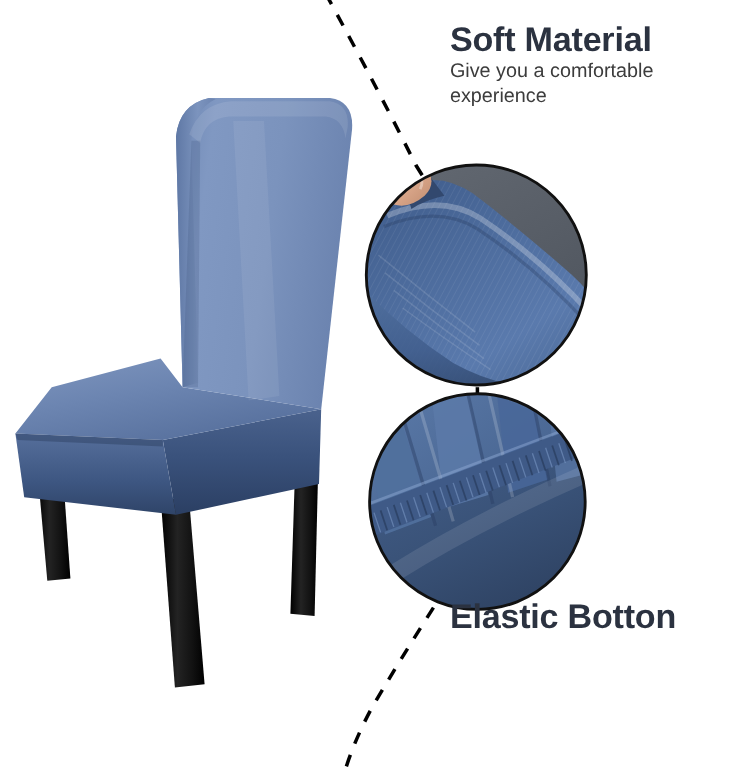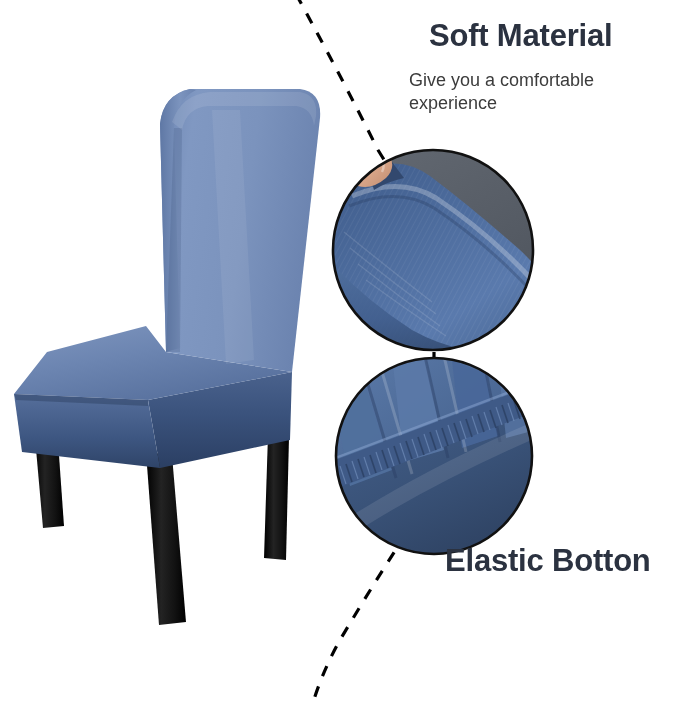--- a/index.html
+++ b/index.html
@@ -14,32 +14,31 @@
 
   
   .feature{position:absolute;}
   .feature .title{
     font-size:31px;
     font-weight:700;
     color:#2b3240;
     letter-spacing:-0.2px;
     line-height:1.05;
     white-space:nowrap;
-    margin-left:20px;
   }
   .feature .desc{
     font-size:18px;
     font-weight:400;
     color:#3c3c3c;
     line-height:1.28;
-    margin-top:16px;
+    margin-top:0;
     max-width:250px;
   }
   #feature-soft{left:409px;top:20px;}
-  #feature-elastic{left:425px;top:545px;}
+  #feature-elastic{left:409px;top:545px;}
 
   .svg-layer{position:absolute;left:0;top:0;}
 </style>
 </head>
 <body>
 
 <div id="stage">
 
   <svg class="svg-layer" width="679" height="703" viewBox="0 0 679 703">
     <defs>

